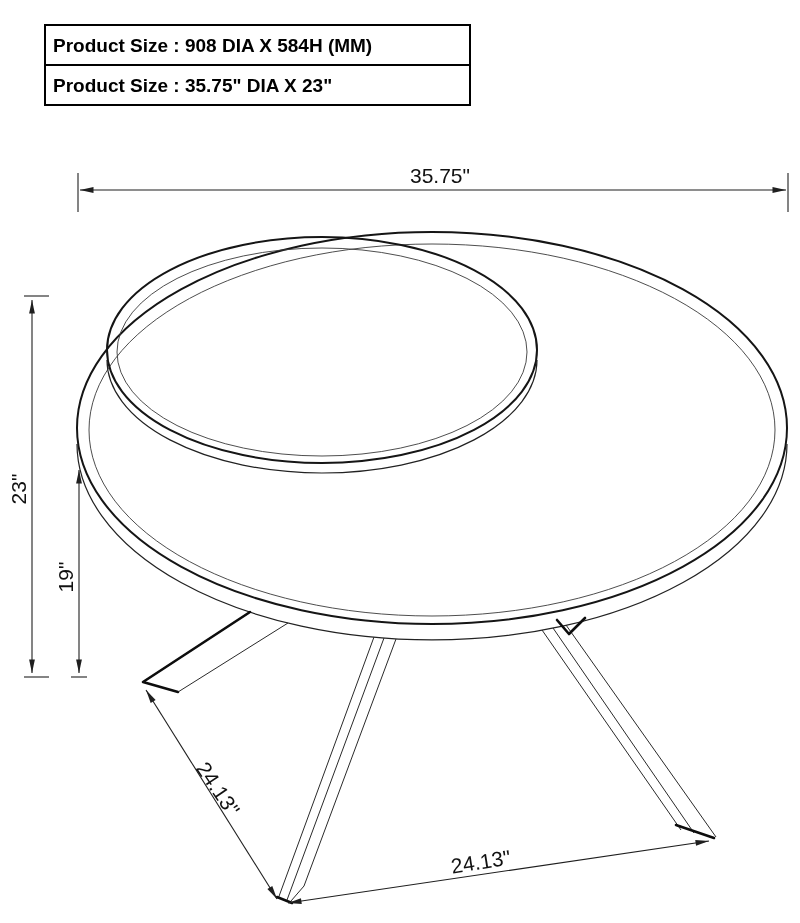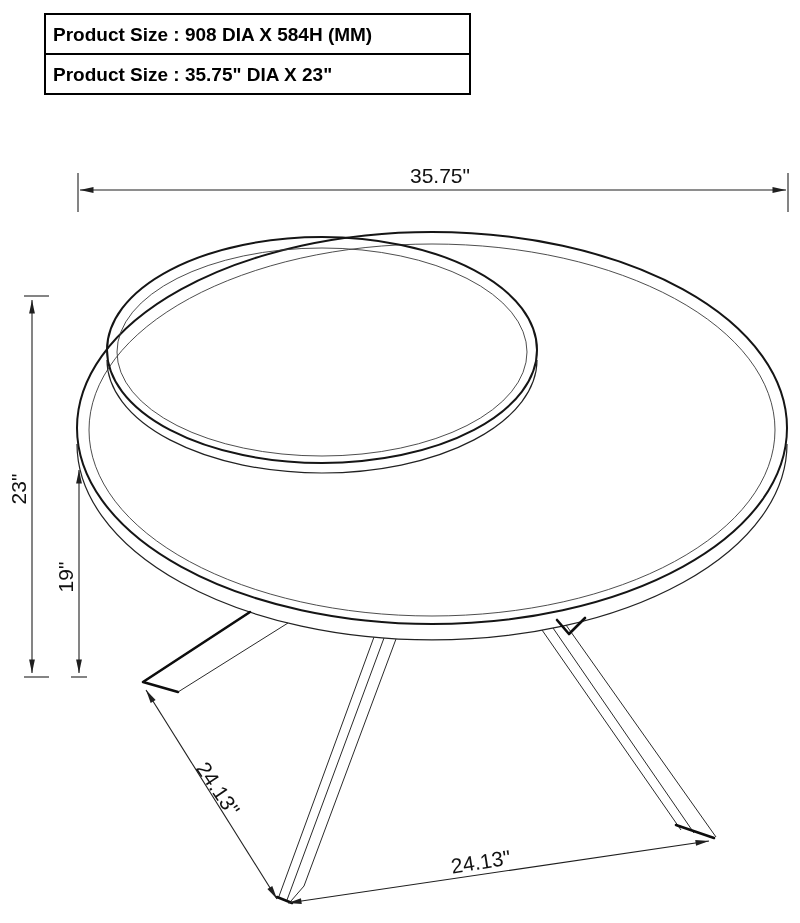--- a/index.html
+++ b/index.html
@@ -5,21 +5,21 @@
   html,body{margin:0;padding:0;background:#ffffff;}
   .stage{
     position:relative;
     width:800px;height:923px;
     background:#ffffff;
     font-family:"Liberation Sans",sans-serif;
     overflow:hidden;
   }
   .spec-box{
     position:absolute;
-    left:44px;top:13px;
+    left:44px;top:24px;
     width:423px;
     border:2px solid #000000;
     background:#ffffff;
     z-index:2;
   }
   .spec-row{
     padding:8px 7px 7px 7px;
     font-weight:bold;
     font-size:19px;
     line-height:23px;

